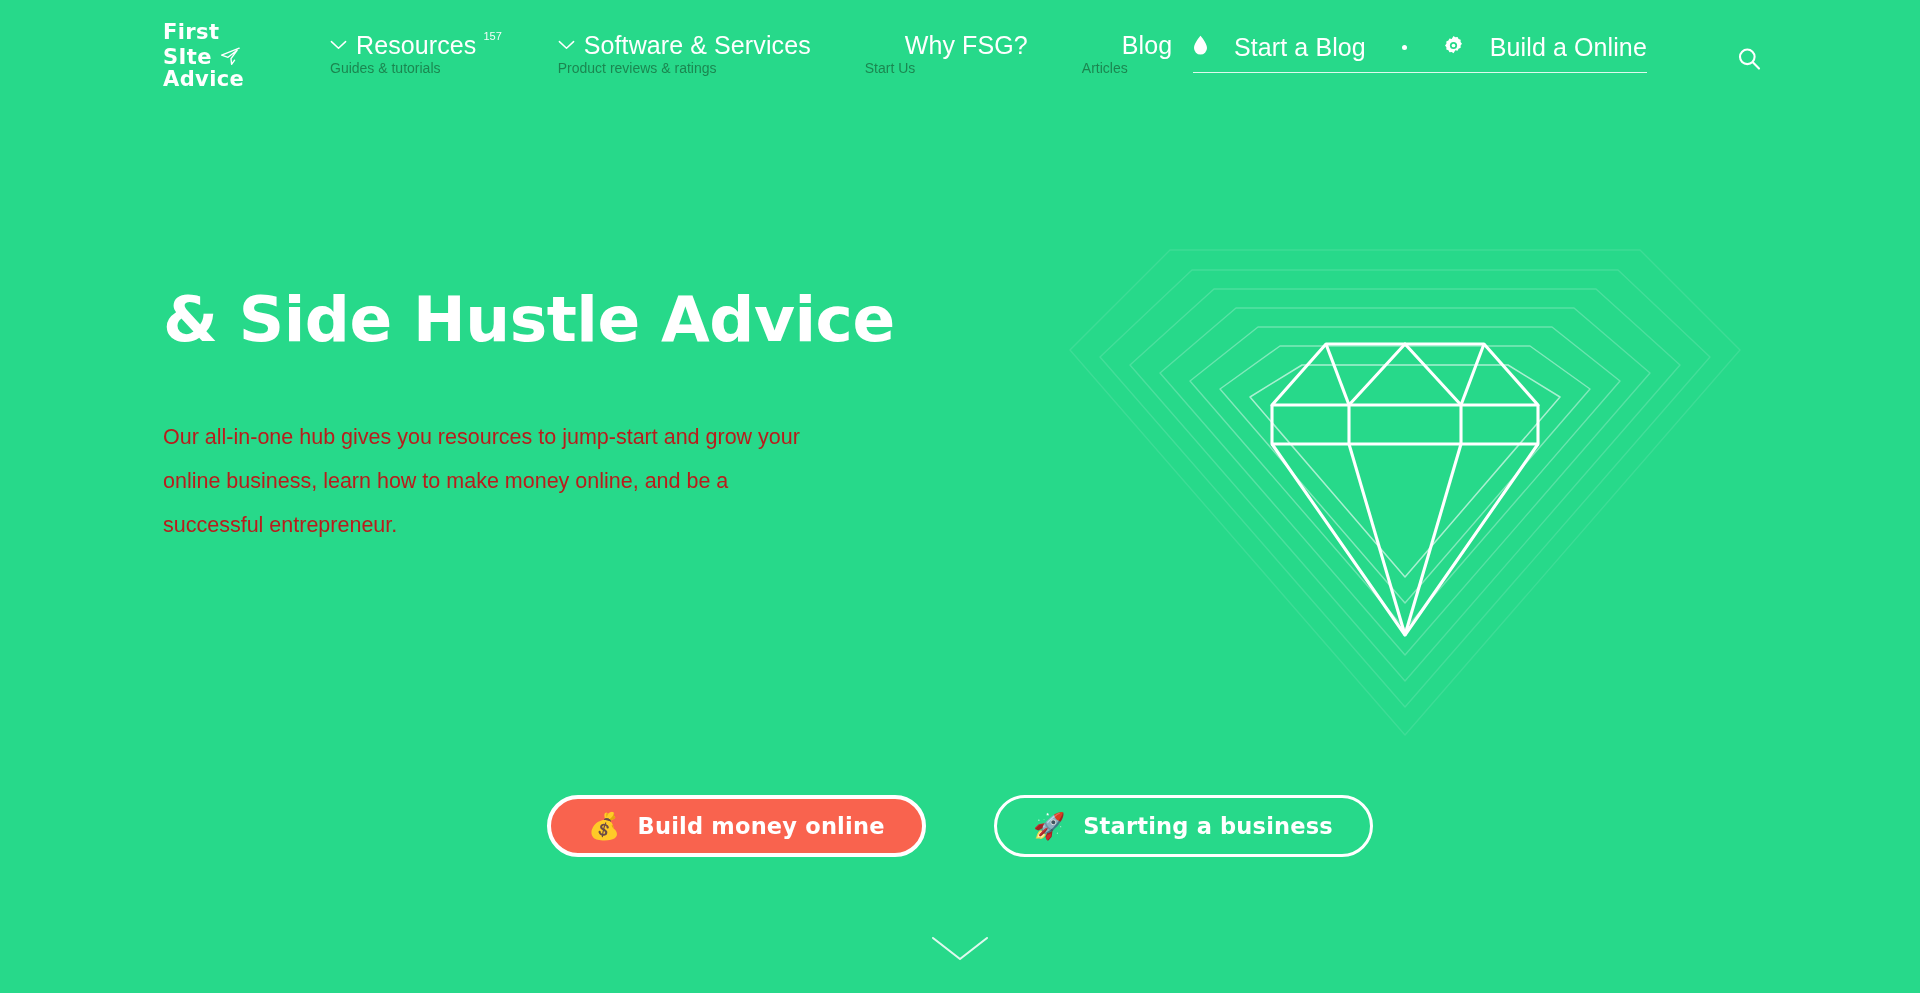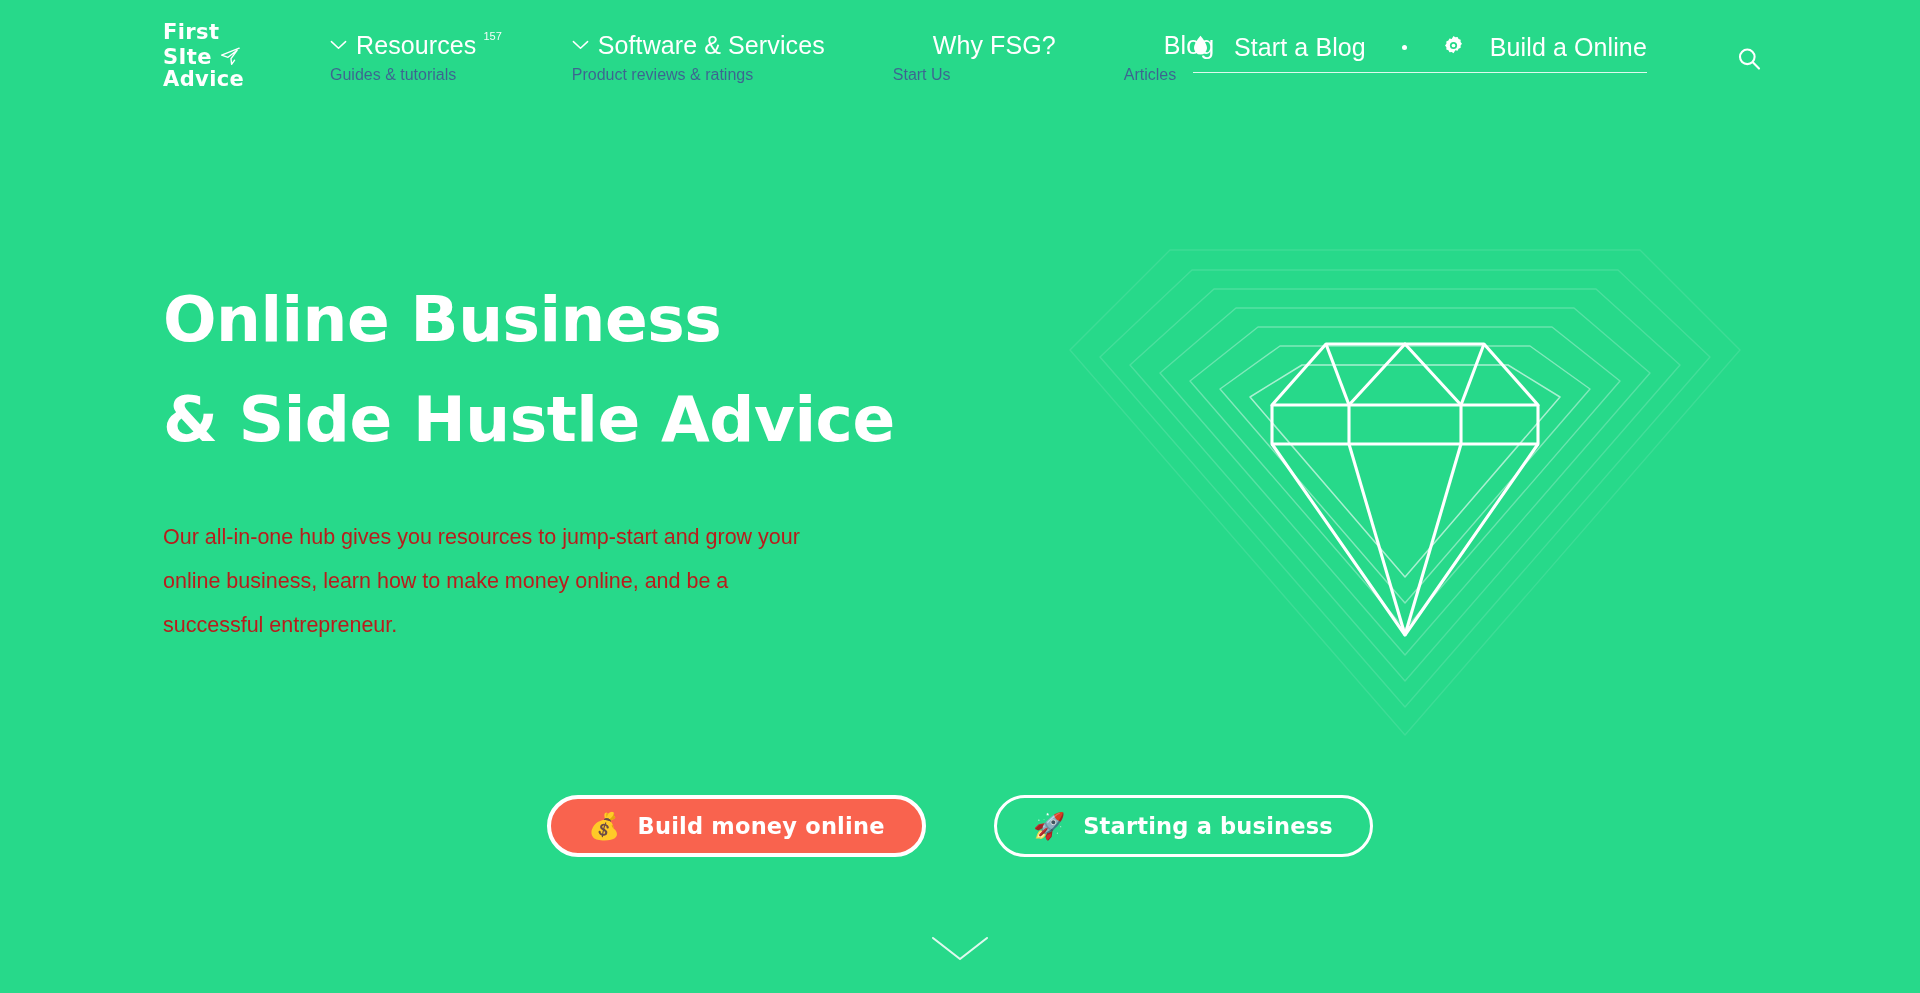--- a/index.html
+++ b/index.html
@@ -50,21 +50,21 @@
   .logo-row2 { display:flex; align-items:flex-end; gap:7px; }
   .plane-icon { display:block; margin-top:2px; }
 
   
   .main-nav {
     position:absolute;
     left:330px;
     top:30px;
     display:flex;
     align-items:flex-start;
-    gap:14px;
+    gap:0;
   }
   .nav-item {
     display:flex;
     flex-direction:column;
     align-items:flex-start;
     text-decoration:none;
     color:#ffffff;
     margin-right:54px;
     cursor:pointer;
   }
@@ -85,25 +85,25 @@
     font-size:11px;
     line-height:11px;
     vertical-align:super;
     position:relative;
     top:-9px;
     left:-2px;
     color:#ffffff;
     opacity:.95;
   }
   .nav-sub {
-    font-size:16px;
+    font-size:14px;
     line-height:17px;
-    color:#4c1d95;
+    color:#14532d;
     opacity:.62;
-    margin-top:6px;
+    margin-top:0;
     white-space:nowrap;
   }
   .nav-item.no-caret .nav-top { padding-left:0;margin-left:40px; }
   .chev-down { flex:none; }
 
   
   .header-actions {
     position:absolute;
     left:1193px;
     top:33px;
@@ -365,21 +365,20 @@
 
           <path d="M289 229 L 345 420"></path>
           <path d="M401 229 L 345 420"></path>
         </g>
       </g>
     </svg>
   </div>
 
   <div class="hero-copy">
     <h1 class="hero-title">
-      <span class="hero-title-line">Online Business</span>
       <span class="hero-title-line">&amp; Side Hustle Advice</span>
     </h1>
     <p class="hero-sub">Our all-in-one hub gives you resources to jump-start and grow your online business, learn how to make money online, and be a successful entrepreneur.</p>
   </div>
 
   <div class="cta-row">
     <a class="cta cta-primary" href="#">
       <span class="cta-emoji">💰</span>
       <span>Build money online</span>
     </a>

